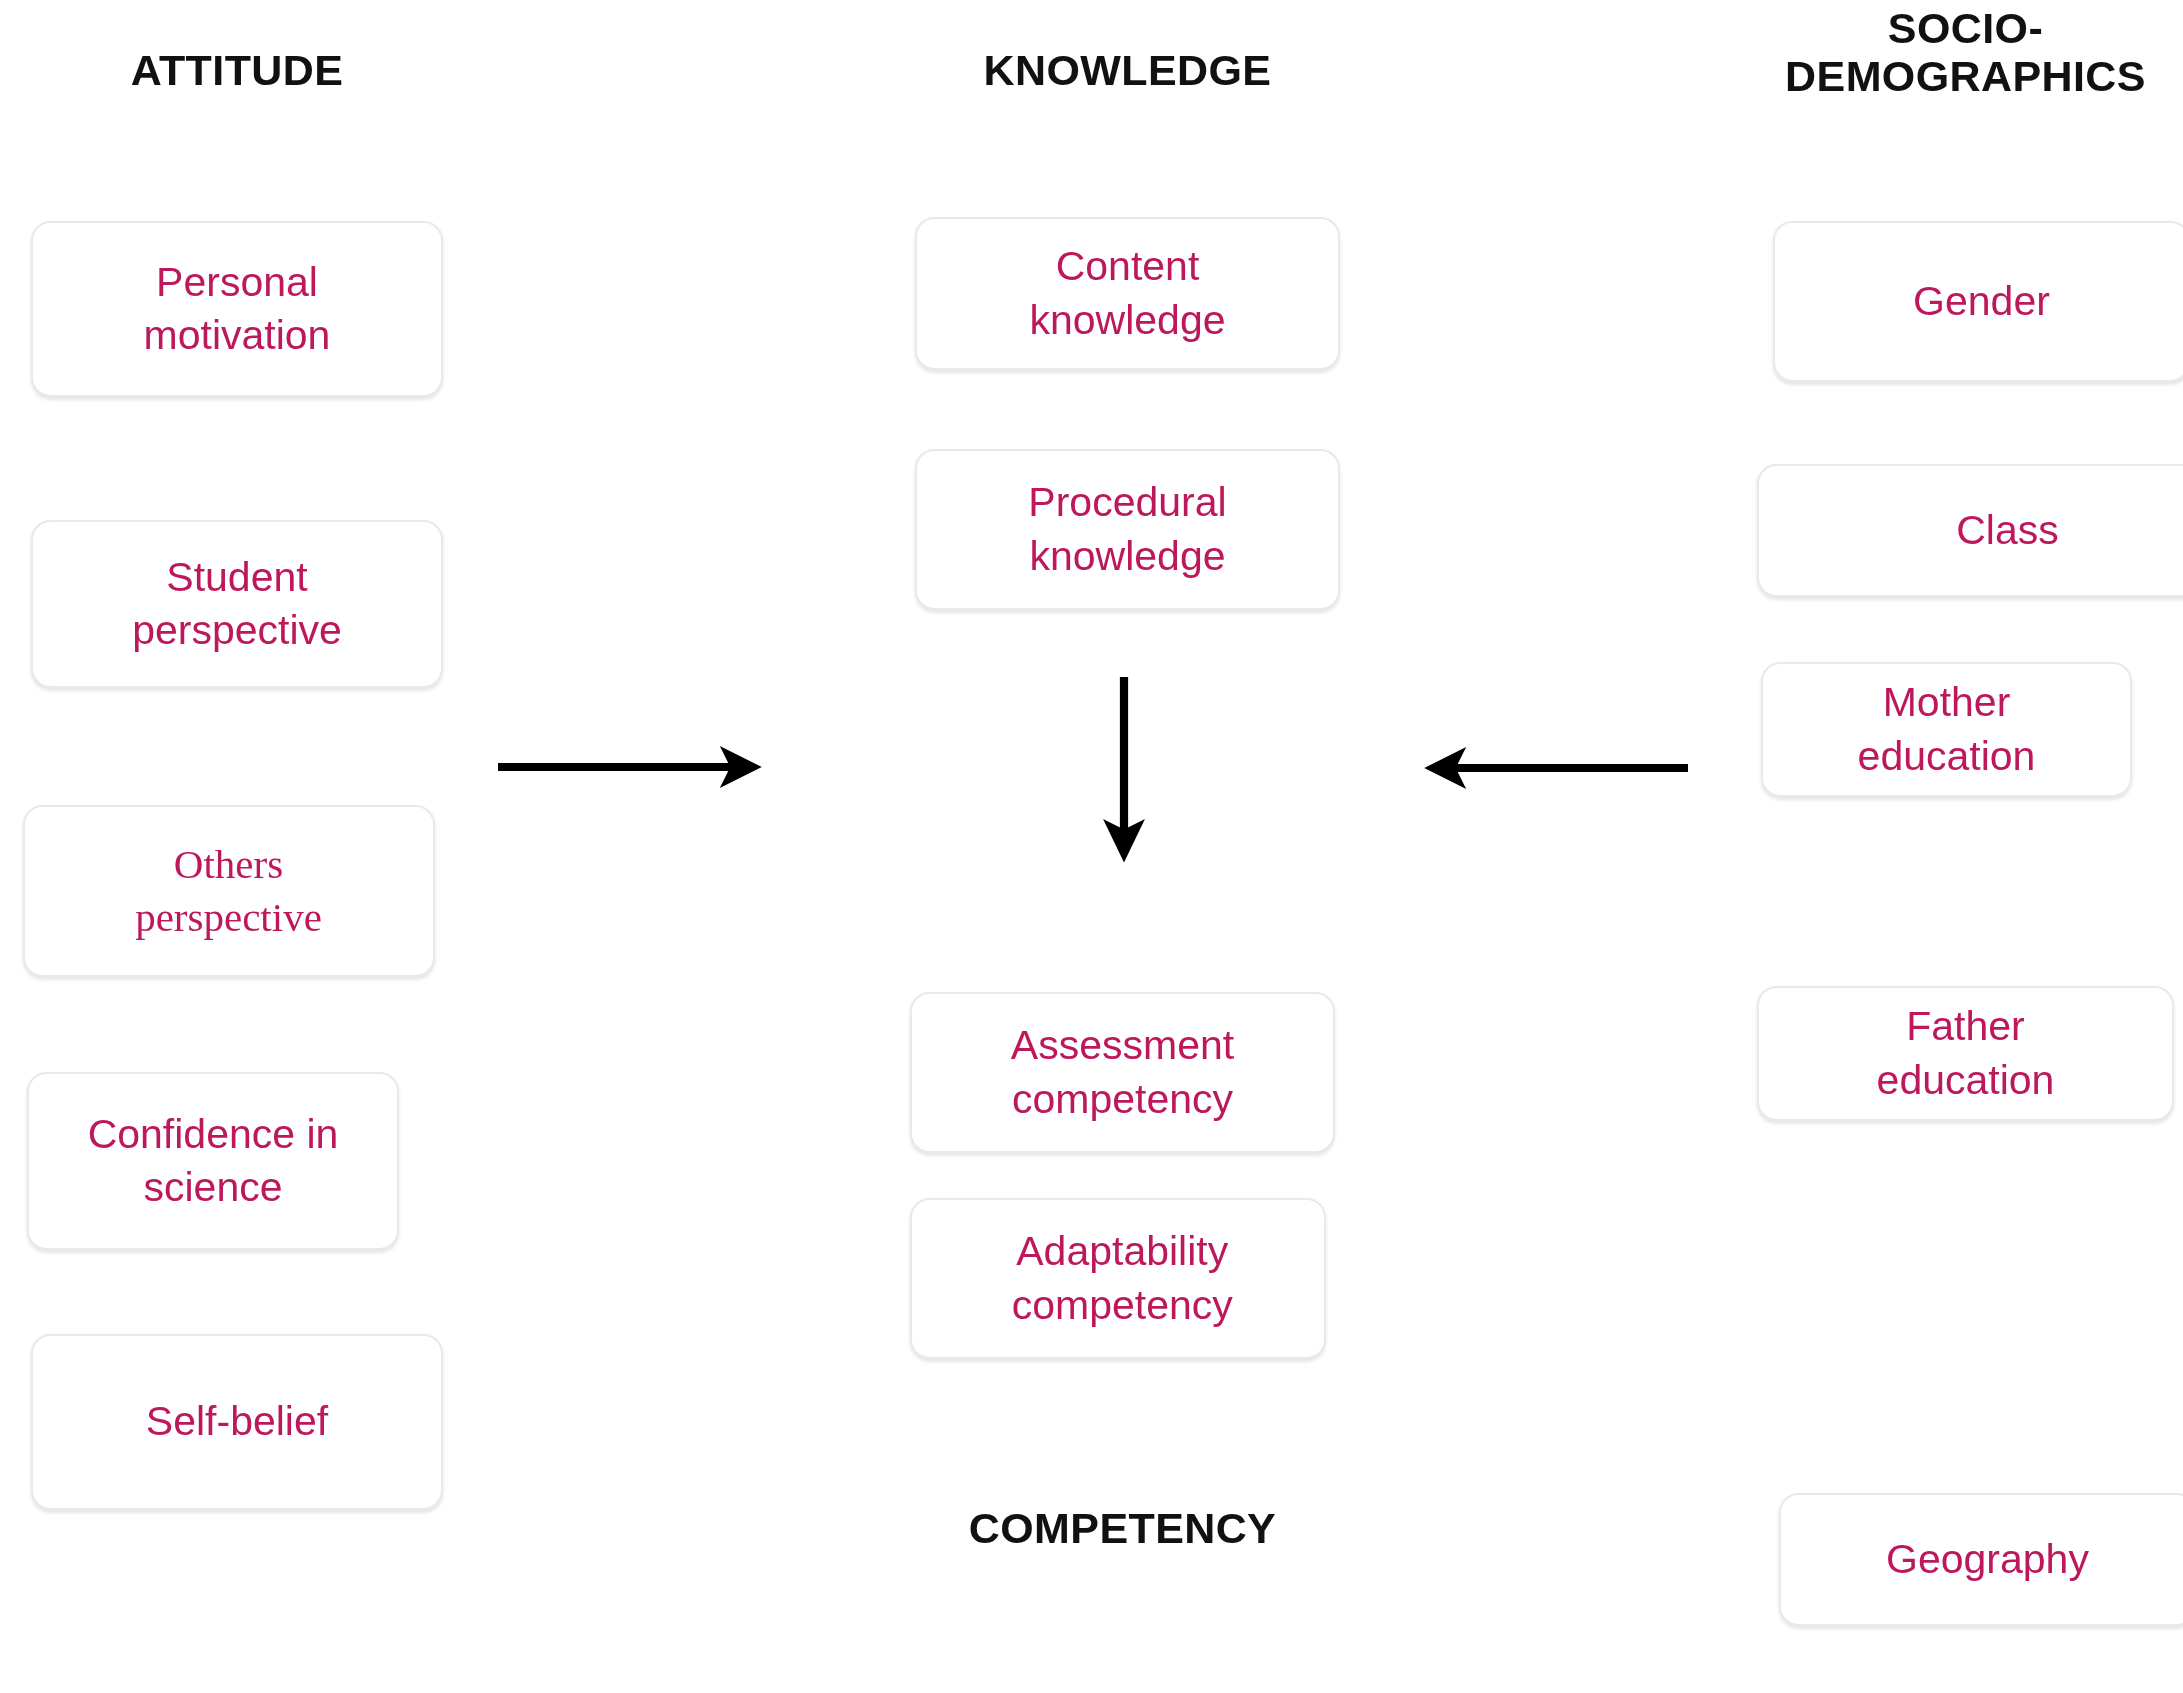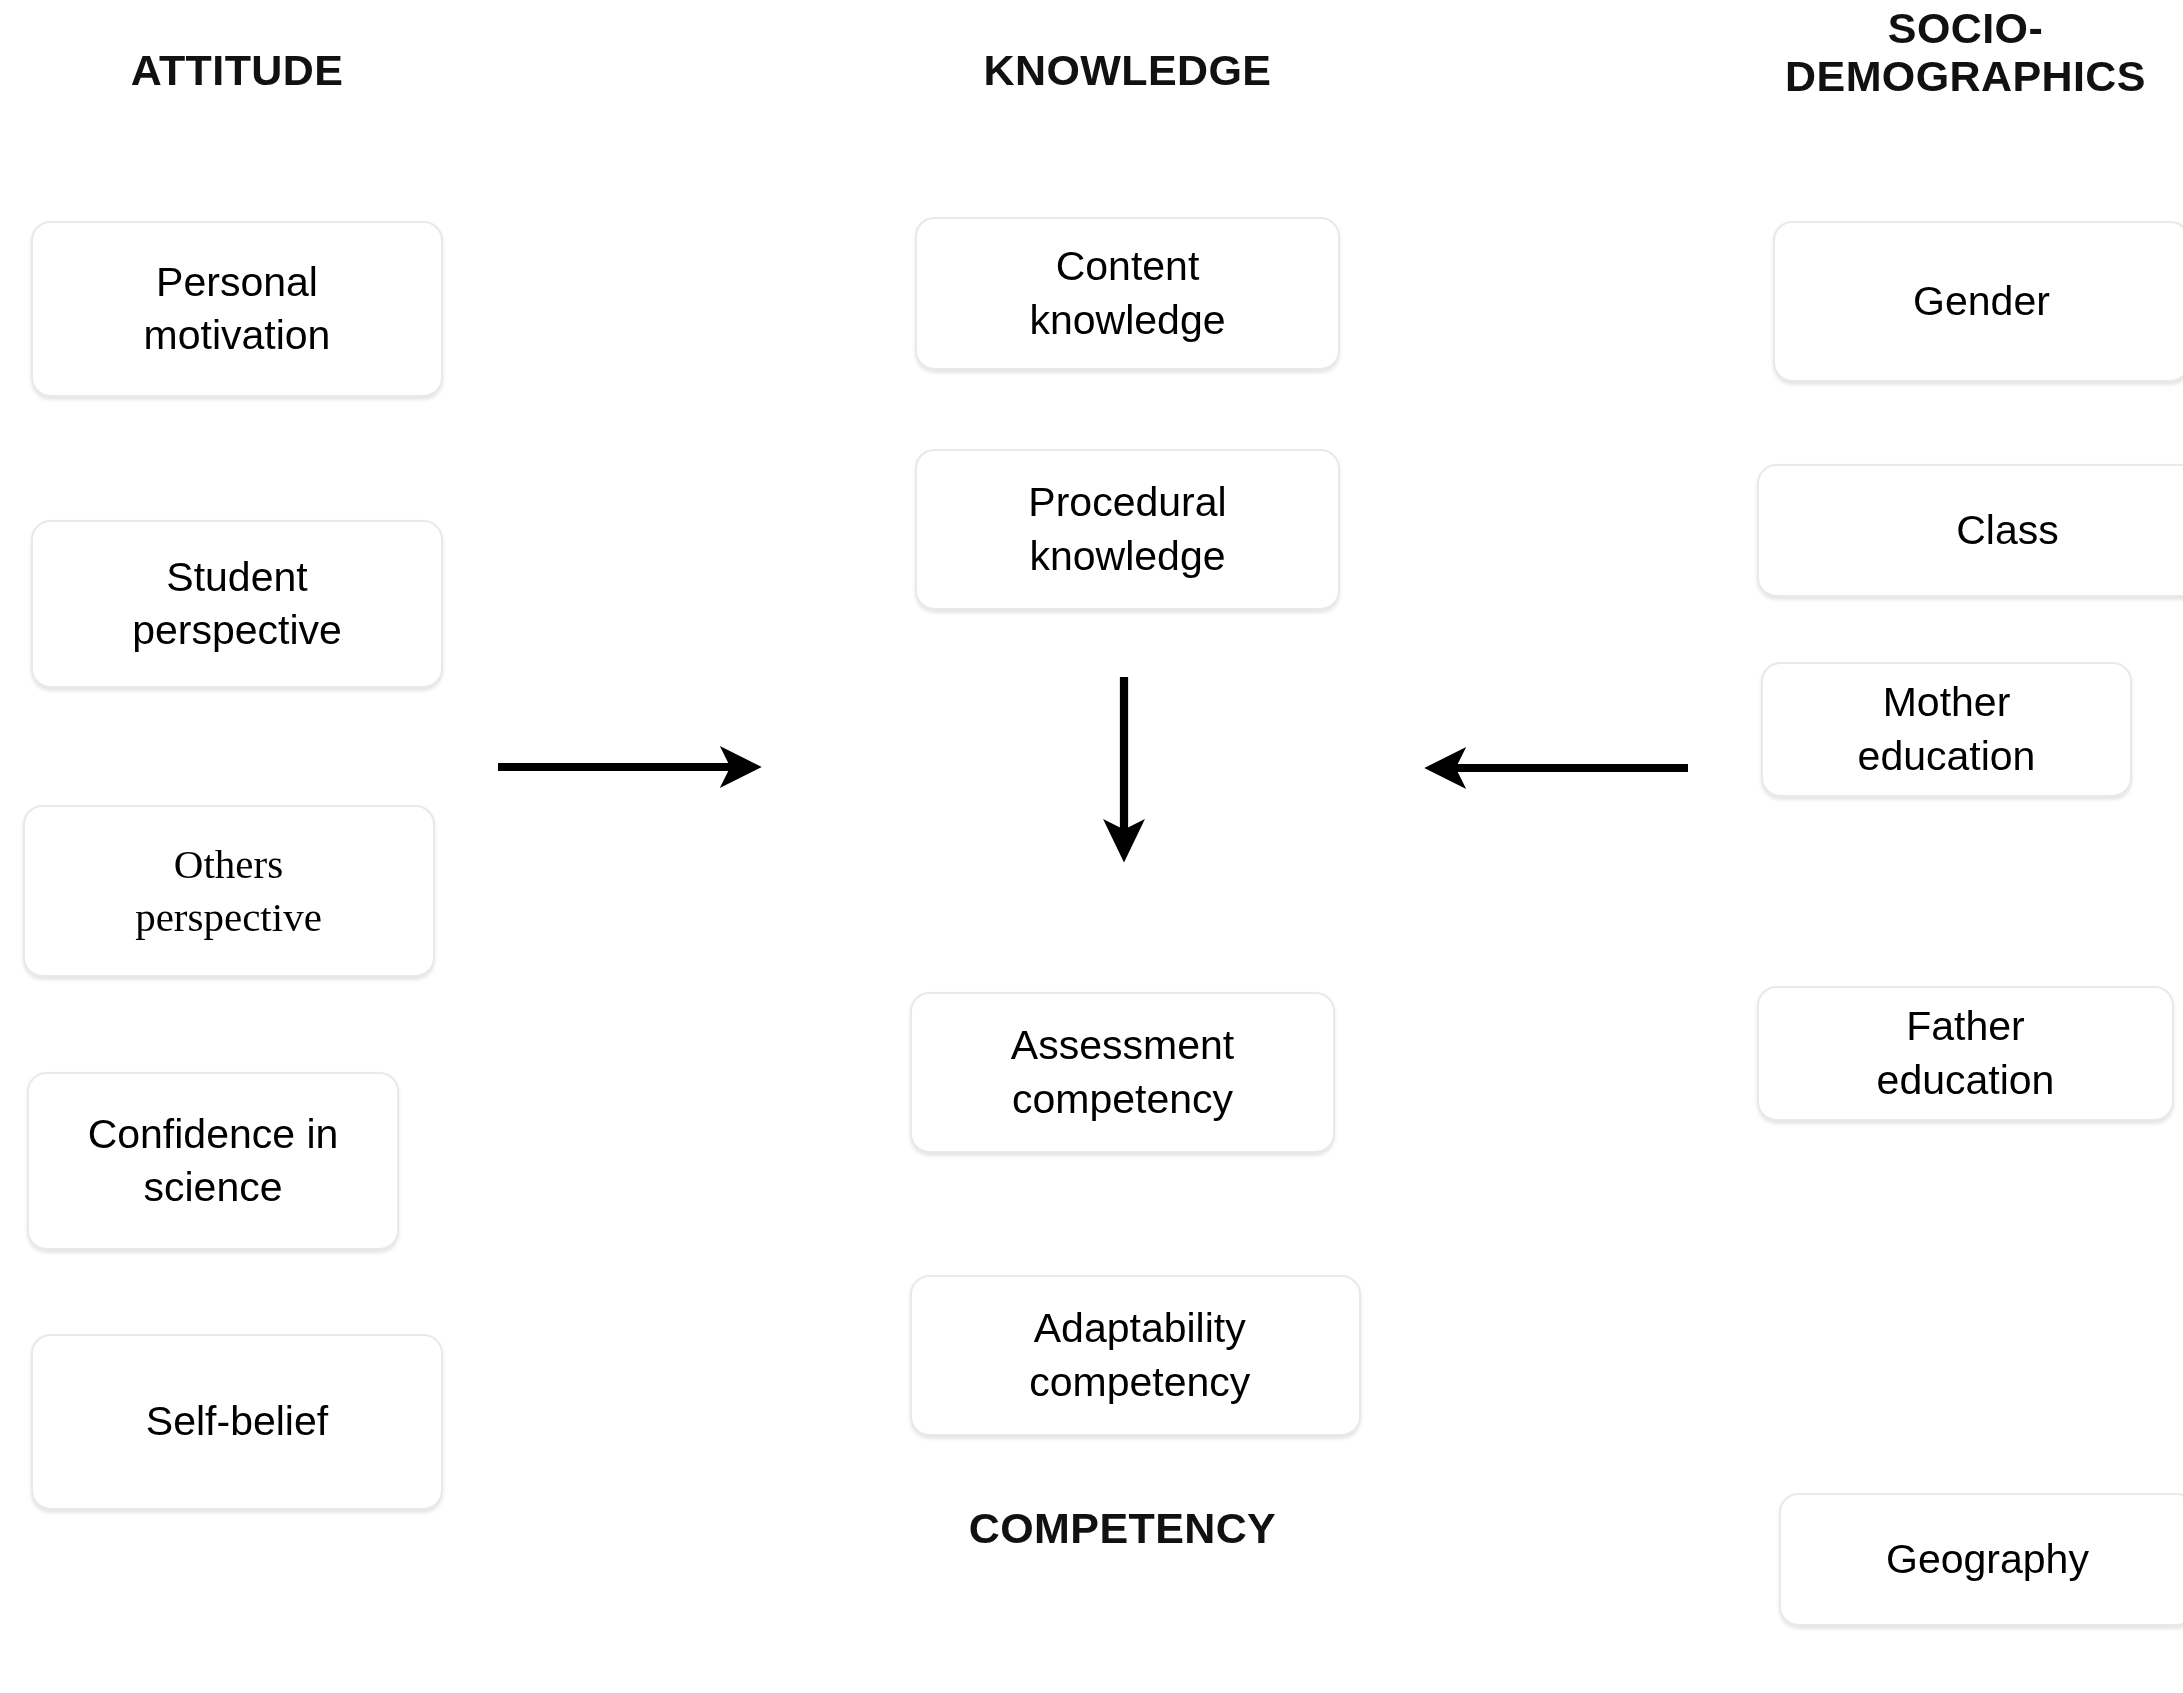--- a/index.html
+++ b/index.html
@@ -32,21 +32,21 @@
     background: #ffffff;
     border: 2.2px solid #e9e9e9;
     border-radius: 19.5px;
     box-shadow: 0 2.2px 3.7px rgba(0,0,0,0.10);
     display: flex;
     align-items: center;
     justify-content: center;
     text-align: center;
     font-size: 41px;
     line-height: 1.30;
-    color: #000000;
+    color: #be185d;
     white-space: pre-line;
     padding: 0 13.5px;
   }
   .arrow-h, .arrow-v {
     position: absolute;
   }
   .arrow-h svg, .arrow-v svg {
     display: block;
     overflow: visible;
   }
@@ -87,21 +87,21 @@
 
   <div class="node-box" style="left:915px; top:217px; width:425px; height:153px;">Content
 knowledge</div>
 
   <div class="node-box" style="left:915px; top:449px; width:425px; height:161px;">Procedural
 knowledge</div>
 
   <div class="node-box" style="left:910px; top:992px; width:425px; height:161px;">Assessment
 competency</div>
 
-  <div class="node-box" style="left:910px; top:1275px; width:451px; height:161px;padding-left:22px;">Adaptability
+  <div class="node-box" style="left:910px; top:1198px; width:416px; height:161px;padding-left:22px;">Adaptability
 competency</div>
 
   <div class="section-label" style="left:910px; top:1504px; width:425px;">COMPETENCY</div>
 
   <div class="node-box" style="left:1757px; top:221px; width:417px; height:161px;margin-left:16px;">Gender</div>
 
   <div class="node-box" style="left:1757px; top:464px; width:501px; height:133px;">Class</div>
 
   <div class="node-box" style="left:1761px; top:662px; width:371px; height:135px;">Mother
 education</div>

